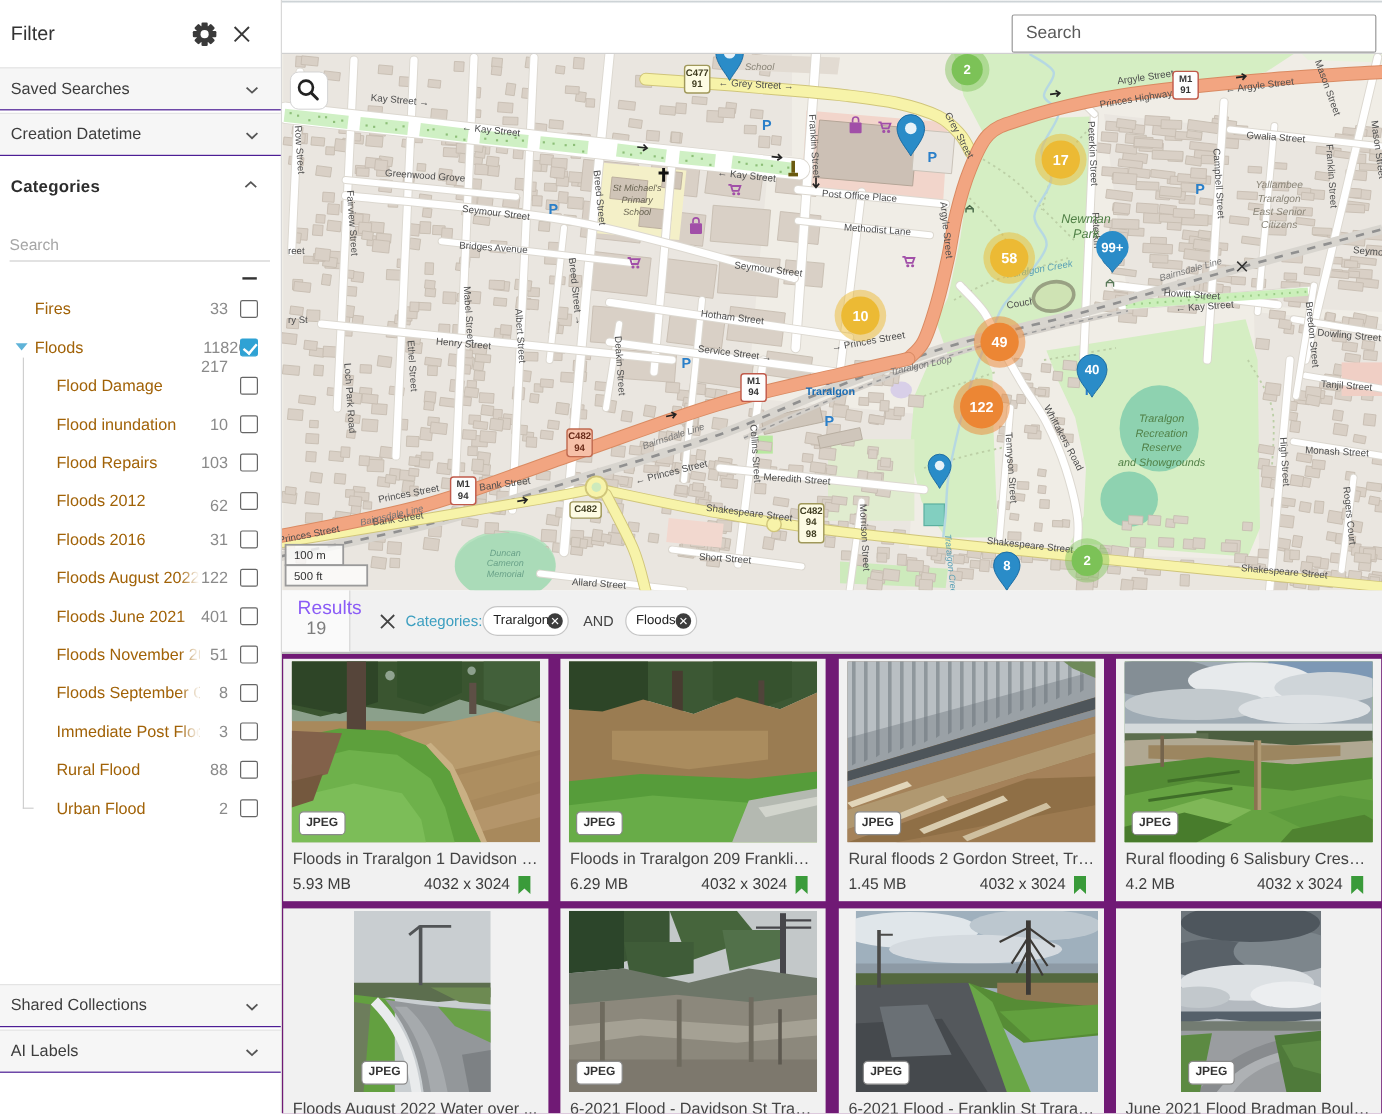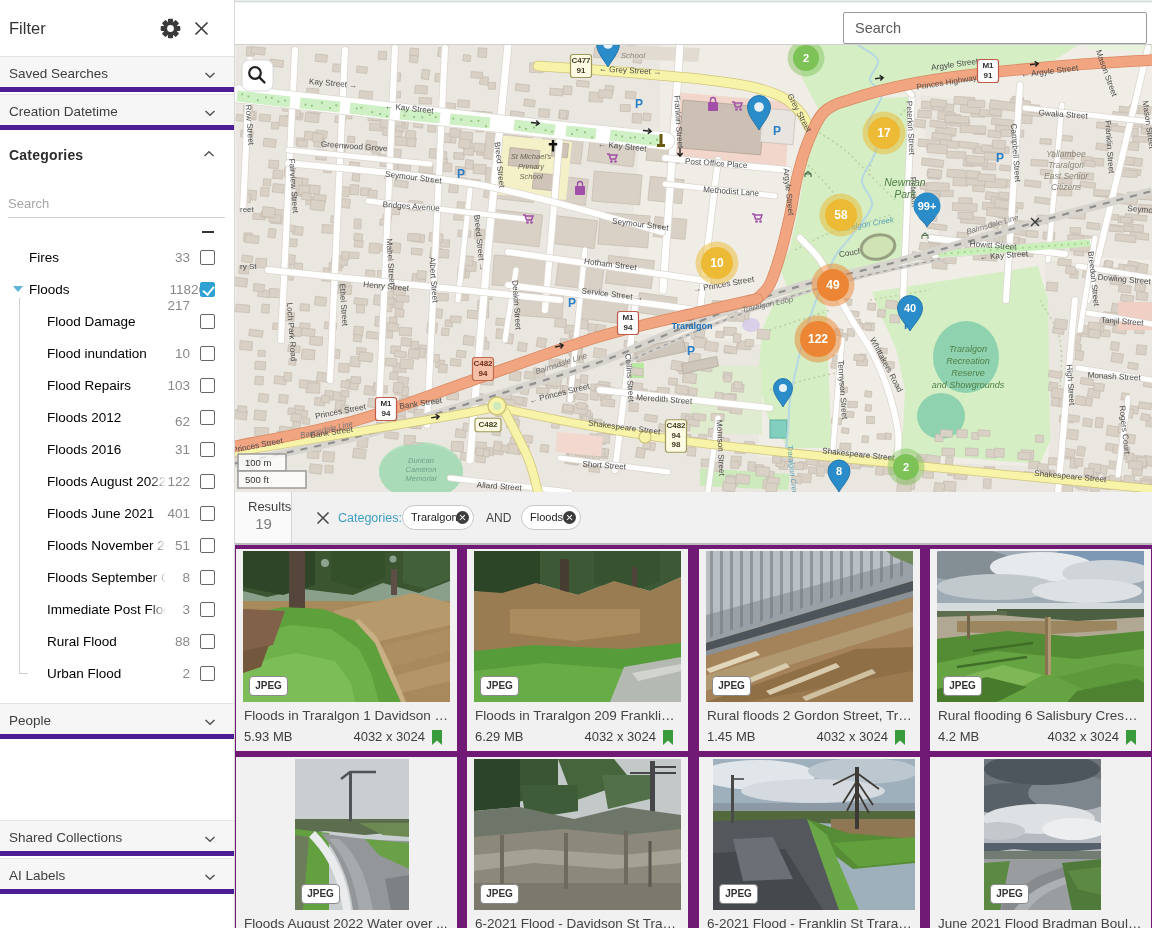--- a/index.html
+++ b/index.html
@@ -5,49 +5,49 @@
 html,body{width:1152px;height:928px;overflow:hidden;background:#fff;
  font-family:"Liberation Sans",sans-serif;-webkit-font-smoothing:antialiased}
 #page{position:relative;width:1152px;height:928px;overflow:hidden}
 #topline{position:absolute;left:0;top:0;width:1152px;height:3px;
  background:linear-gradient(#fff 0%,#ccd2d5 40%,#eef1f2 80%,#fff 100%)}
 
 #sidebar{position:absolute;left:0;top:0;width:235px;height:928px;background:#fff;
  border-right:1px solid #d8d8d8;z-index:40}
 #sb-title{position:absolute;left:9px;top:19px;font-size:16.5px;color:#333}
 .accbar{position:absolute;left:0;width:234px;height:36px;background:#f6f6f6;
- border-top:1px solid #e4e4e4;border-bottom:5px solid #4c1d95}
+ border-top:1px solid #e4e4e4;border-bottom:1px solid #4c1d95}
 .accbar .t{position:absolute;left:9px;top:9px;font-size:13.5px;color:#3d3d3d}
 .accbar svg,.chev{position:absolute;right:18px;top:14px}
 #cat-head{position:absolute;left:9px;top:147px;font-size:14px;font-weight:bold;color:#2d2d2d;letter-spacing:0.2px}
 #cat-search{position:absolute;left:8px;top:196px;font-size:13px;color:#a6a6a6}
 #cat-underline{position:absolute;left:8px;top:217px;width:217px;height:1px;background:#cfcfcf}
 #cat-dash{position:absolute;left:202px;top:231px;width:12px;height:2px;background:#333}
-.cbrow{position:absolute;font-size:13.5px;color:#000000;white-space:nowrap}
+.cbrow{position:absolute;font-size:13.5px;color:#a16207;white-space:nowrap}
 .cbrow i{content:"";position:absolute;right:0;top:0;width:16px;height:100%;background:linear-gradient(to right,rgba(255,255,255,0),#fff)}
 .cnt{position:absolute;font-size:13.5px;color:#8a8a8a;text-align:right;width:50px}
 .cb{position:absolute;left:200px;width:15px;height:15px;border:1.5px solid #666;
  border-radius:2px;background:#fff}
 .cb.on{background:#2fa2d4;border-color:#2fa2d4}
 .cb.on:after{content:"";position:absolute;left:3.5px;top:0.5px;width:5px;height:9px;
  border:solid #fff;border-width:0 2px 2px 0;transform:rotate(40deg)}
 #tree{position:absolute;left:19px;width:9px;border-left:1px solid #cfcfcf;border-bottom:1px solid #cfcfcf}
 #flood-tri{position:absolute;left:13px;top:286px;width:0;height:0;
  border-left:5px solid transparent;border-right:5px solid transparent;border-top:6.5px solid #5fb3d8}
 
 #topbar{position:absolute;left:235px;top:0;width:917px;height:45px;background:#fff;
  border-bottom:1px solid #d0d0d0}
 #searchbox{position:absolute;left:608px;top:12px;width:304px;height:32px;background:#fff;
  border:1px solid #999;border-radius:2px}
 #searchbox span{position:absolute;left:11px;top:7px;font-size:14.5px;color:#5a5a5a}
 
 #resultsbar{position:absolute;left:235px;top:492px;width:917px;height:53px;background:#f1f1f1;
  border-bottom:2px solid #bbb}
 #res-cell{position:absolute;left:0;top:0;width:57px;height:51px;border-right:1px solid #d5d5d5;background:#fafafa}
-#res-cell .r1{position:absolute;left:13px;top:7px;font-size:13px;color:#404040}
+#res-cell .r1{position:absolute;left:13px;top:7px;font-size:16px;color:#8b5cf6}
 #res-cell .r2{position:absolute;left:0;top:23px;width:57px;text-align:center;font-size:15px;color:#7d7d7d}
 .chip{position:absolute;top:13px;height:25px;border:1px solid #c6c6c6;border-radius:13px;
  background:#fff;font-size:11px;color:#222;line-height:23px;padding:0 0 0 8px;white-space:nowrap;overflow:hidden}
 .chipx{position:absolute;right:4px;top:5px;width:13px;height:13px;border-radius:50%;background:#3d3d3d}
 .chipx:before,.chipx:after{content:"";position:absolute;left:3px;top:5.9px;width:7px;height:1.3px;background:#fff}
 .chipx:before{transform:rotate(45deg)}.chipx:after{transform:rotate(-45deg)}
 #cat-lbl{position:absolute;left:103px;top:19px;font-size:12.5px;color:#3d9fc0}
 #and-lbl{position:absolute;left:251px;top:19px;font-size:12px;color:#444}
 #resx{position:absolute;left:80px;top:18px}
 
@@ -1724,26 +1724,20 @@
 <div class="cb" style="top:570px"></div>
 <div class="cbrow" style="left:47px;top:602px;width:119px;overflow:hidden">Immediate Post Flood<i></i></div>
 <div class="cnt" style="left:140px;top:602px">3</div>
 <div class="cb" style="top:602px"></div>
 <div class="cbrow" style="left:47px;top:634px;width:119px;overflow:hidden">Rural Flood<i></i></div>
 <div class="cnt" style="left:140px;top:634px">88</div>
 <div class="cb" style="top:634px"></div>
 <div class="cbrow" style="left:47px;top:666px;width:119px;overflow:hidden">Urban Flood<i></i></div>
 <div class="cnt" style="left:140px;top:666px">2</div>
 <div class="cb" style="top:666px"></div>
-<div class="accbar" style="top:703px">
-        <span class="t">People</span>
-        <svg width="12" height="8" viewBox="0 0 12 8">
-          <path d="M1.5,2 L6,6.2 L10.5,2" fill="none" stroke="#555" stroke-width="1.5"></path>
-        </svg>
-      </div>
 <div class="accbar" style="top:858px">
         <span class="t">AI Labels</span>
         <svg width="12" height="8" viewBox="0 0 12 8">
           <path d="M1.5,2 L6,6.2 L10.5,2" fill="none" stroke="#555" stroke-width="1.5"></path>
         </svg>
       </div>
 <div class="accbar" style="top:820px">
         <span class="t">Shared Collections</span>
         <svg width="12" height="8" viewBox="0 0 12 8">
           <path d="M1.5,2 L6,6.2 L10.5,2" fill="none" stroke="#555" stroke-width="1.5"></path>

